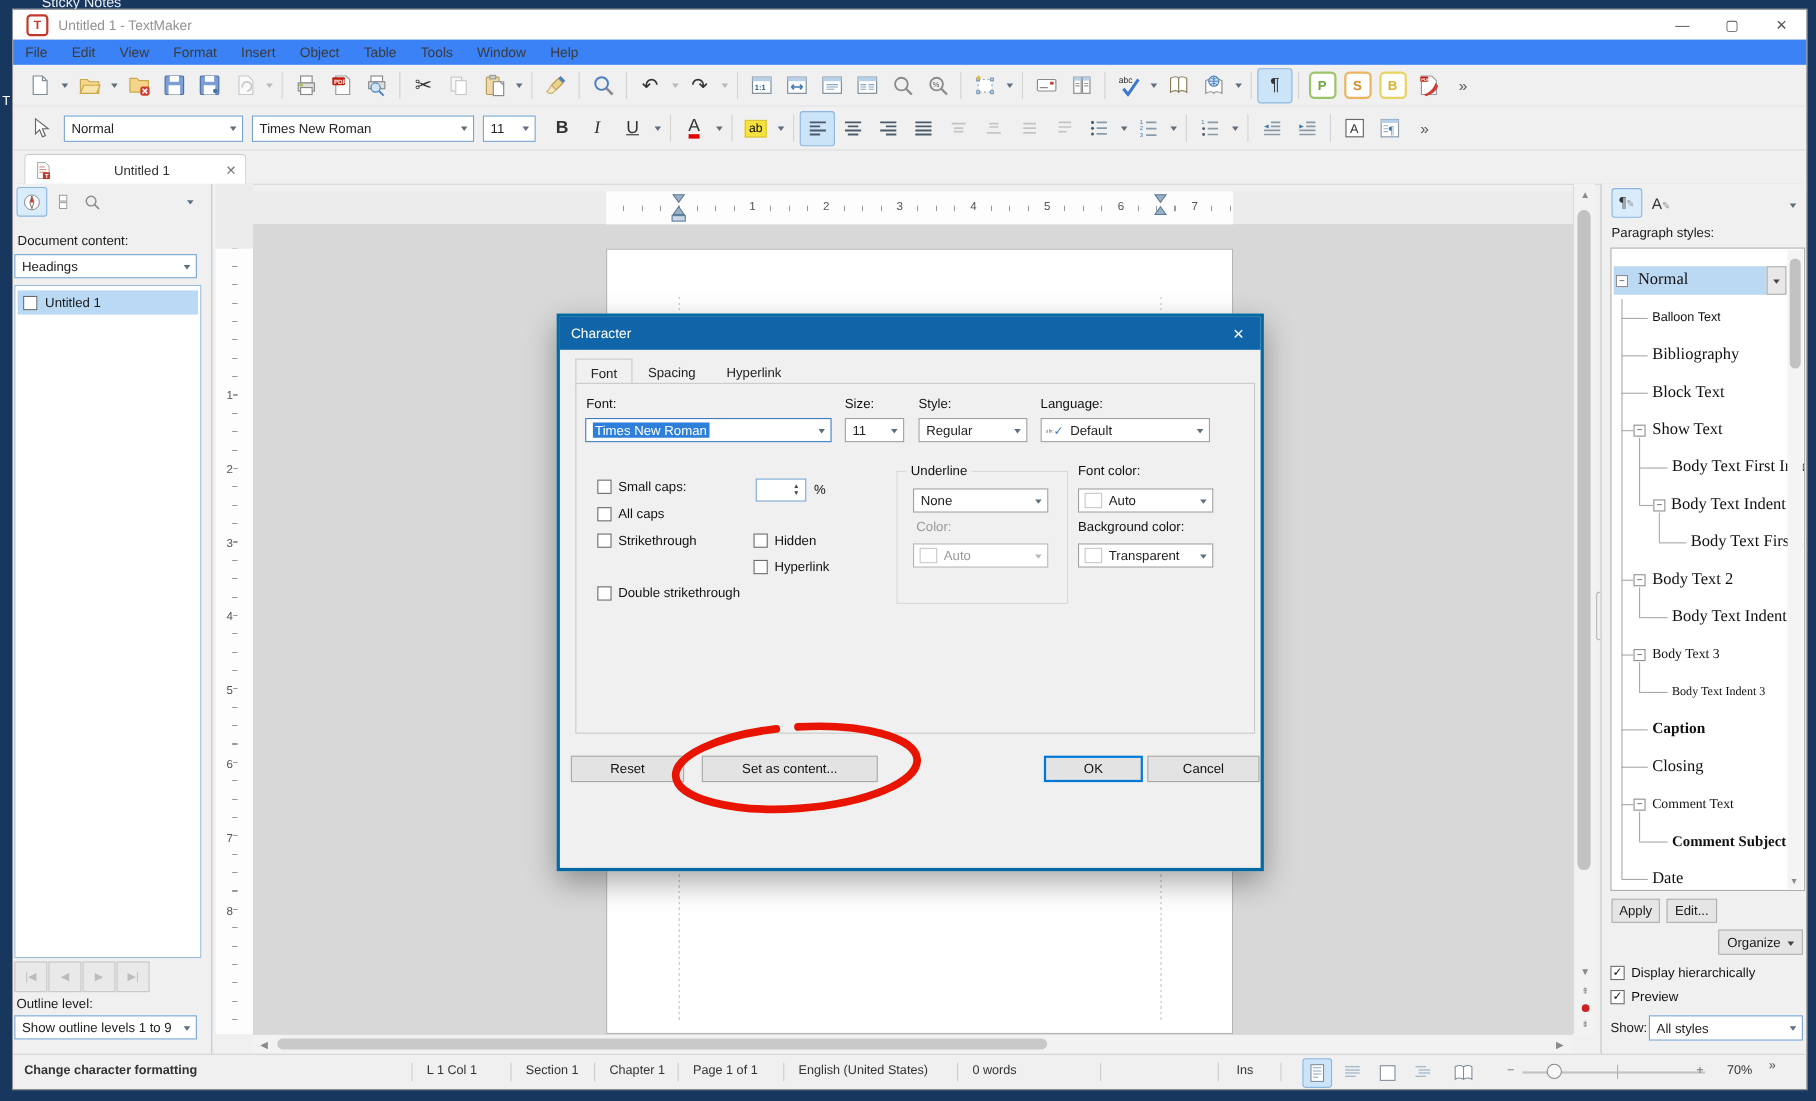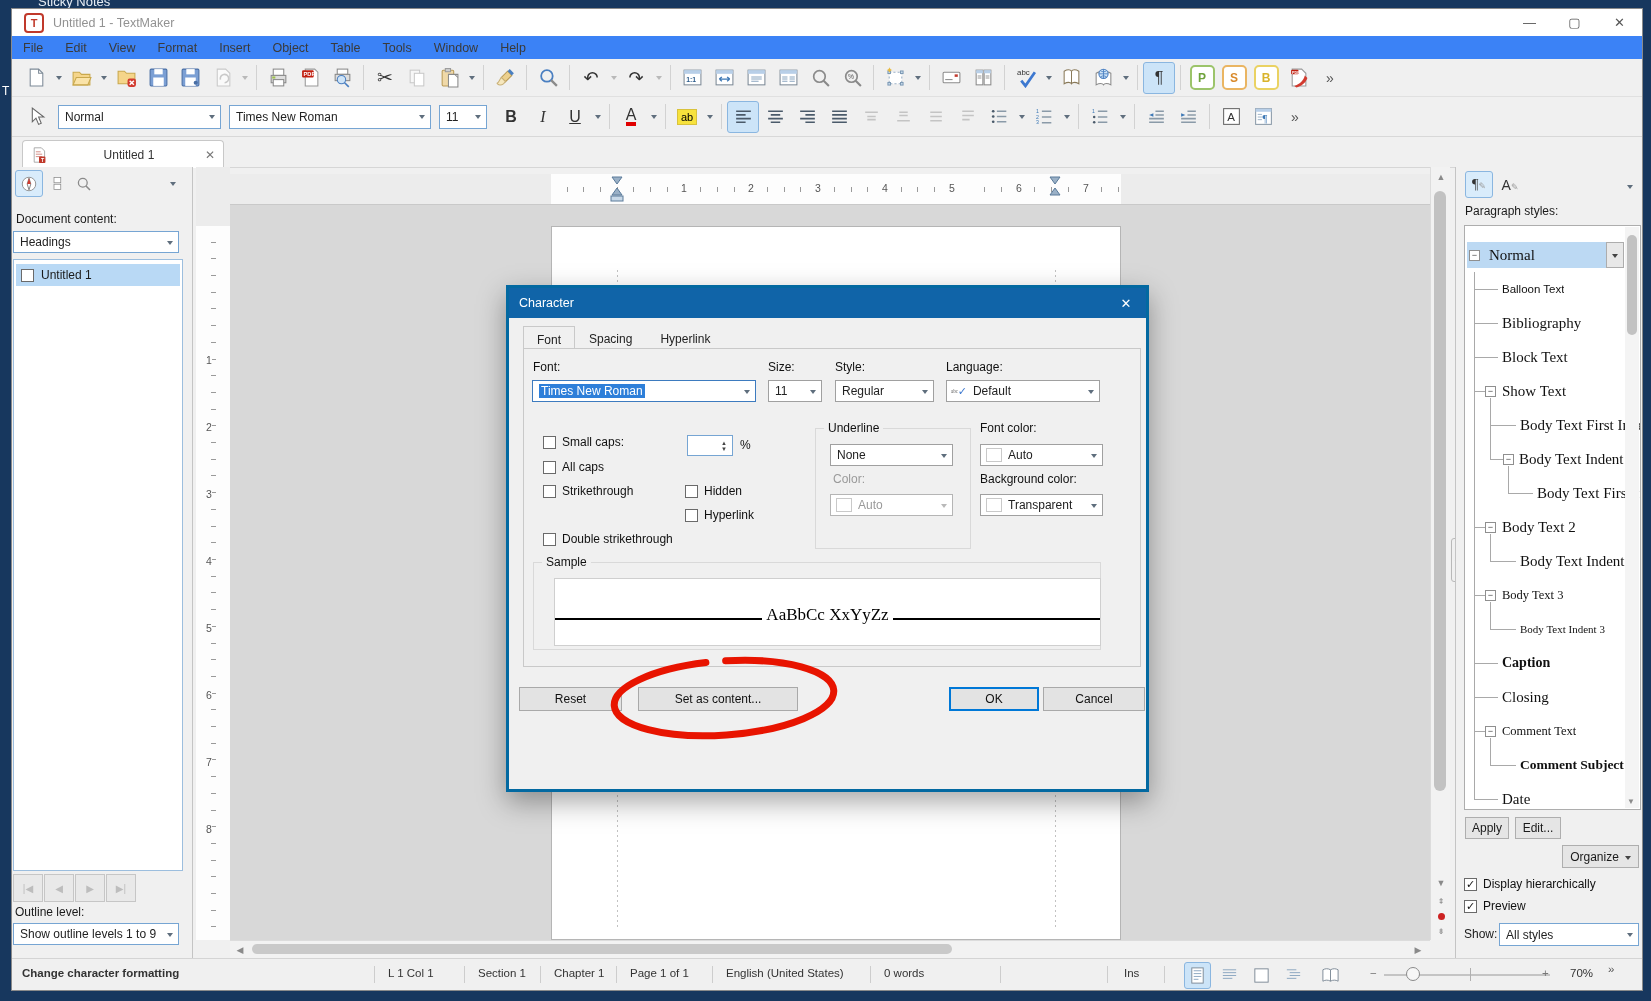--- a/index.html
+++ b/index.html
@@ -925,28 +925,20 @@
       </div>
     <span class="dlab" style="left:471px;top:184px;">Background color:</span>
     <div class="cb" style="position:absolute;left:471px;top:206px;width:123px;height:22px;border-color:#a0a0a0;">
         <span class="sw"></span>
         <span class="tx">Transparent</span>
         <span class="da">
           <i></i>
         </span>
       </div>
 
-    <div class="grp" style="left:24px;top:274px;width:566px;height:86px;">
-      <span class="gl">Sample</span>
-      <div class="sampbox">
-        <div class="sline"></div>
-        <span class="samptx">AaBbCc XxYyZz</span>
-        <div class="sline"></div>
-      </div>
-    </div>
 
     <div class="dbtn" style="left:10px;top:399px;width:103px;">
         <span>Reset</span>
       </div>
     <div class="dbtn" style="left:129px;top:399px;width:160px;">
         <span>Set as content...</span>
       </div>
     <div class="dbtn focus" style="left:440px;top:399px;width:90px;">
         <span>OK</span>
       </div>

